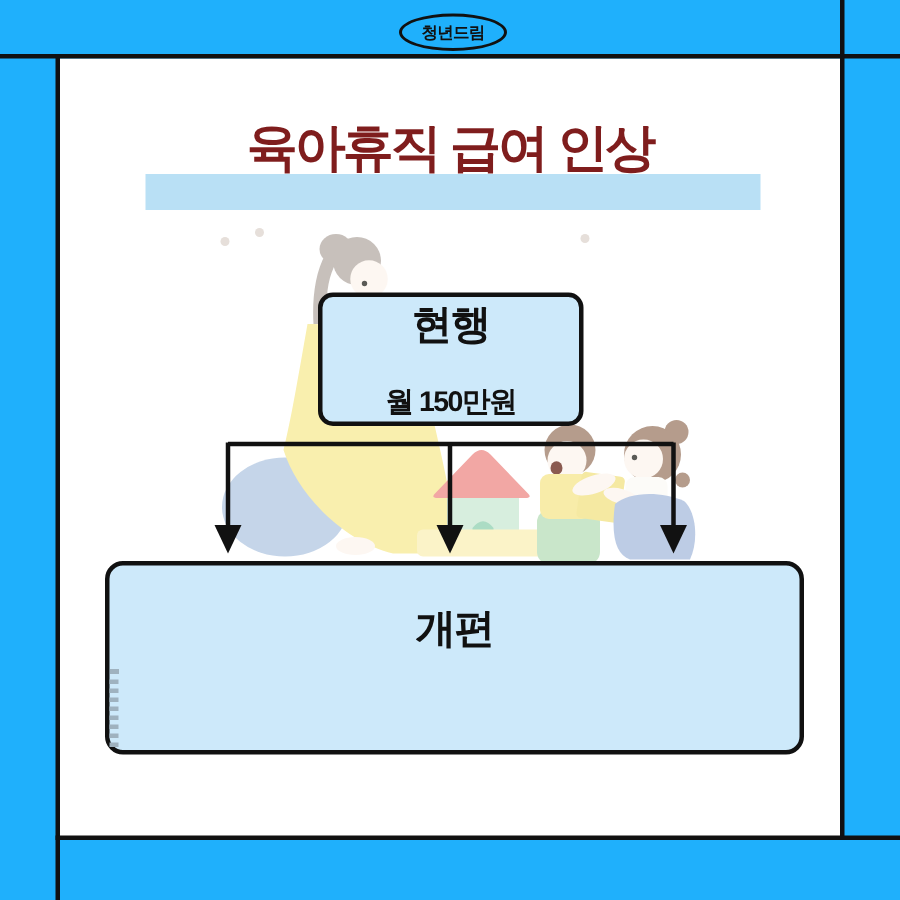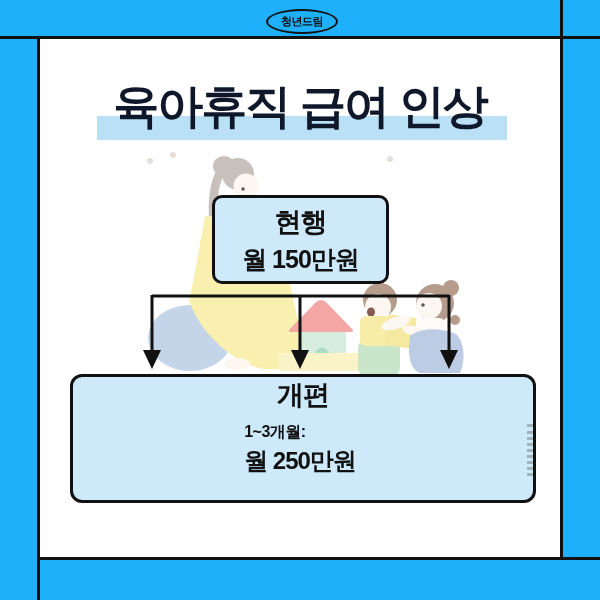--- a/index.html
+++ b/index.html
@@ -21,39 +21,39 @@
   .badge{
     position:absolute;left:266px;top:9px;width:68px;height:21px;z-index:5;
     border:2px solid #111;border-radius:50%;
     display:flex;align-items:center;justify-content:center;
   }
   .badge span{font-size:11px;font-weight:700;letter-spacing:-0.5px;text-align:right;}
   
   .title-highlight{position:absolute;left:97px;top:116px;width:410px;height:24px;background:#B9E0F5;z-index:2;}
   .title{
     position:absolute;left:40px;top:80px;width:520px;margin:0;z-index:4;
-    text-align:center;font-size:46px;font-weight:900;letter-spacing:-2px;line-height:1.15;color:#0f172a;
+    text-align:center;font-size:34px;font-weight:900;letter-spacing:-2px;line-height:1.15;color:#7f1d1d;
   }
   
   .illu{position:absolute;left:0;top:0;width:600px;height:600px;z-index:2;pointer-events:none;}
   
   .current-box{
     position:absolute;left:212px;top:195px;width:177px;height:89px;z-index:4;
     background:#CDE9FA;border:3px solid #111;border-radius:10px;box-sizing:border-box;
-    display:flex;flex-direction:column;align-items:center;justify-content:center;gap:3px;
+    display:flex;flex-direction:column;align-items:center;justify-content:space-between;gap:3px;
   }
   .current-box .box-label{font-size:27px;font-weight:800;letter-spacing:-1px;}
-  .current-box .box-amount{font-size:25px;font-weight:700;letter-spacing:-1px;}
+  .current-box .box-amount{font-size:19px;font-weight:700;letter-spacing:-1px;}
   
   .arrows{position:absolute;left:0;top:0;width:600px;height:600px;z-index:3;pointer-events:none;}
   
   .revised-box{
     position:absolute;left:70px;top:374px;width:466px;height:129px;z-index:4;
     background:#CDE9FA;border:3px solid #111;border-radius:12px;box-sizing:border-box;
-    padding-top:0;
+    padding-top:24px;
   }
   .revised-box .box-label{text-align:center;font-size:27px;font-weight:800;letter-spacing:-1px;}
   .columns{display:flex;margin-top:9px;align-items:stretch;}
   .col{flex:1 1 0;display:flex;justify-content:center;}
   .col .inner{text-align:left;}
   .col .period{font-size:16px;font-weight:700;letter-spacing:-0.5px;}
   .col .amount{font-size:24px;font-weight:800;letter-spacing:-1px;margin-top:2px;}
   .dotted-divider{width:0;border-left:3px dotted #9fb2bf;height:52px;align-self:center;}
 </style>
 </head>
@@ -136,24 +136,18 @@
     <g fill="#111">
       <polygon points="143,350 161,350 152,369"></polygon>
       <polygon points="291,350 309,350 300,369"></polygon>
       <polygon points="440,350 458,350 449,369"></polygon>
     </g>
   </svg>
 
   <div class="revised-box">
     <div class="box-label">개편</div>
     <div class="columns">
-      <div class="col">
-        <div class="inner">
-          <div class="period">1~3개월:</div>
-          <div class="amount">월 250만원</div>
-        </div>
-      </div>
       <div class="dotted-divider"></div>
       <div class="dotted-divider"></div>
     </div>
   </div>
 
 </div>
 
 </body></html>

